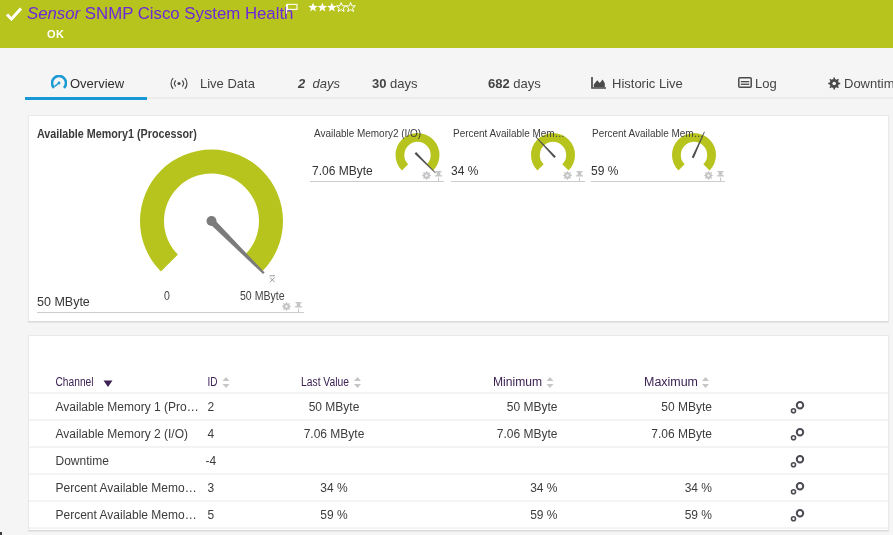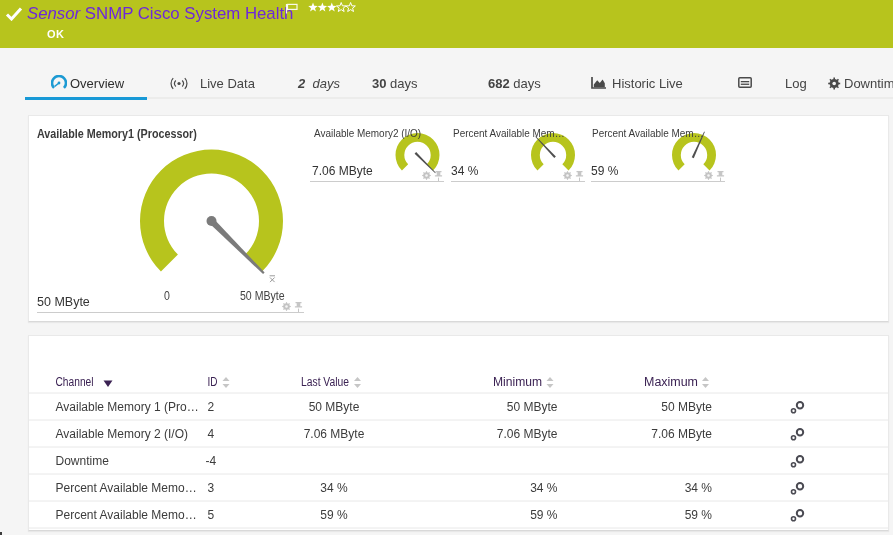--- a/index.html
+++ b/index.html
@@ -77,21 +77,21 @@
   <svg class="abs" style="left:591px;top:77px" width="16" height="12" viewBox="0 0 16 12">
     <path d="M1 0 V11 H15" fill="none" stroke="#4a4a4a" stroke-width="1.7"></path>
     <path d="M2.8 10.2 L2.8 7.5 L6.2 3.2 L8.8 6 L11.6 2.6 L13.8 6.2 L13.8 10.2 Z" fill="#4a4a4a"></path>
   </svg>
   <div class="tabtxt" style="left:612px;">Historic Live</div>
   <svg class="abs" style="left:738px;top:77px" width="14" height="11" viewBox="0 0 14 11">
     <rect x="0.8" y="0.8" width="12.4" height="9.4" rx="1" fill="none" stroke="#4a4a4a" stroke-width="1.5"></rect>
     <rect x="2.8" y="4" width="8.4" height="1.3" fill="#4a4a4a"></rect>
     <rect x="2.8" y="6.6" width="8.4" height="1.3" fill="#4a4a4a"></rect>
   </svg>
-  <div class="tabtxt" style="left:785px;">Log</div>
+  <div class="tabtxt" style="left:755px;">Log</div>
   <svg class="abs" style="left:828px;top:77px" width="13" height="13" viewBox="0 0 13 13" id="bigGear">
       <g>
         <circle cx="6.2" cy="6.5" r="4.6" fill="#4a4a4a"></circle>
         <rect x="5.398893873334603" y="0.5" width="1.6022122533307945" height="2.4000000000000004" fill="#4a4a4a" transform="rotate(0 6.2 6.5)"></rect>
         <rect x="5.398893873334603" y="0.5" width="1.6022122533307945" height="2.4000000000000004" fill="#4a4a4a" transform="rotate(45 6.2 6.5)"></rect>
         <rect x="5.398893873334603" y="0.5" width="1.6022122533307945" height="2.4000000000000004" fill="#4a4a4a" transform="rotate(90 6.2 6.5)"></rect>
         <rect x="5.398893873334603" y="0.5" width="1.6022122533307945" height="2.4000000000000004" fill="#4a4a4a" transform="rotate(135 6.2 6.5)"></rect>
         <rect x="5.398893873334603" y="0.5" width="1.6022122533307945" height="2.4000000000000004" fill="#4a4a4a" transform="rotate(180 6.2 6.5)"></rect>
         <rect x="5.398893873334603" y="0.5" width="1.6022122533307945" height="2.4000000000000004" fill="#4a4a4a" transform="rotate(225 6.2 6.5)"></rect>
         <rect x="5.398893873334603" y="0.5" width="1.6022122533307945" height="2.4000000000000004" fill="#4a4a4a" transform="rotate(270 6.2 6.5)"></rect>

